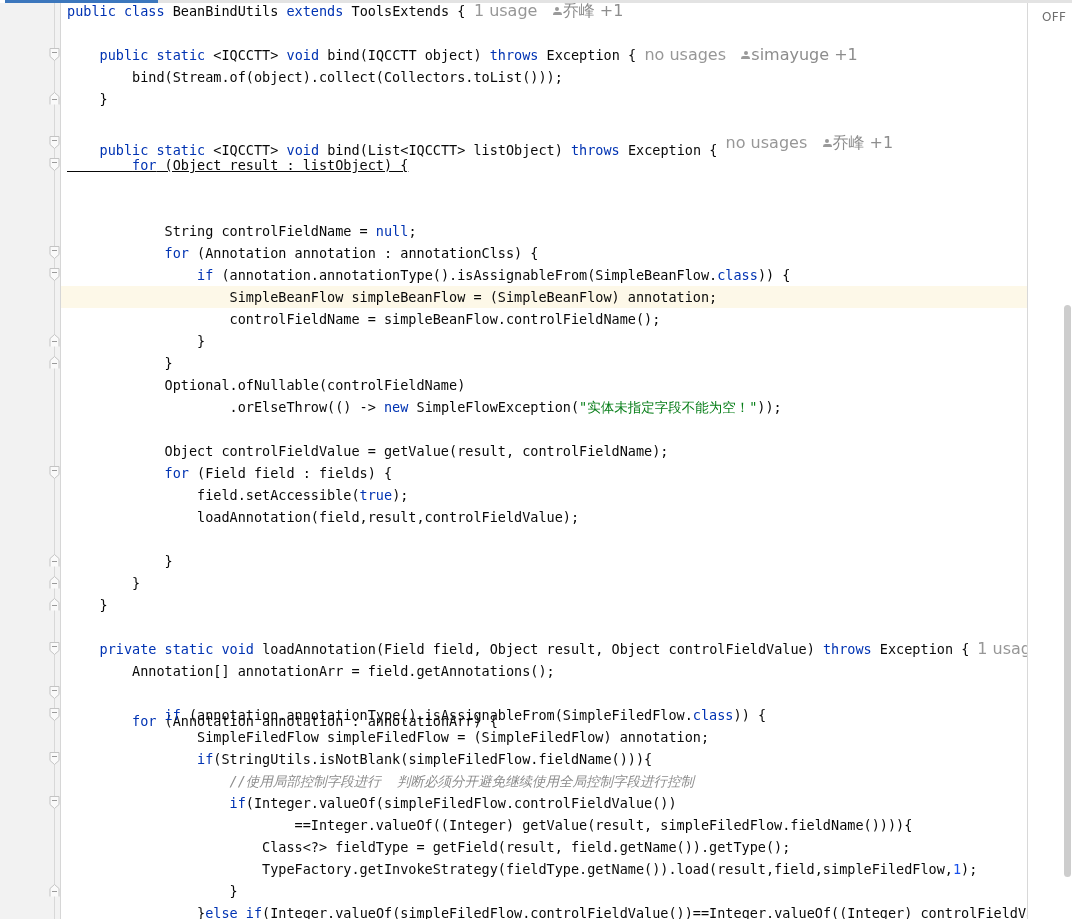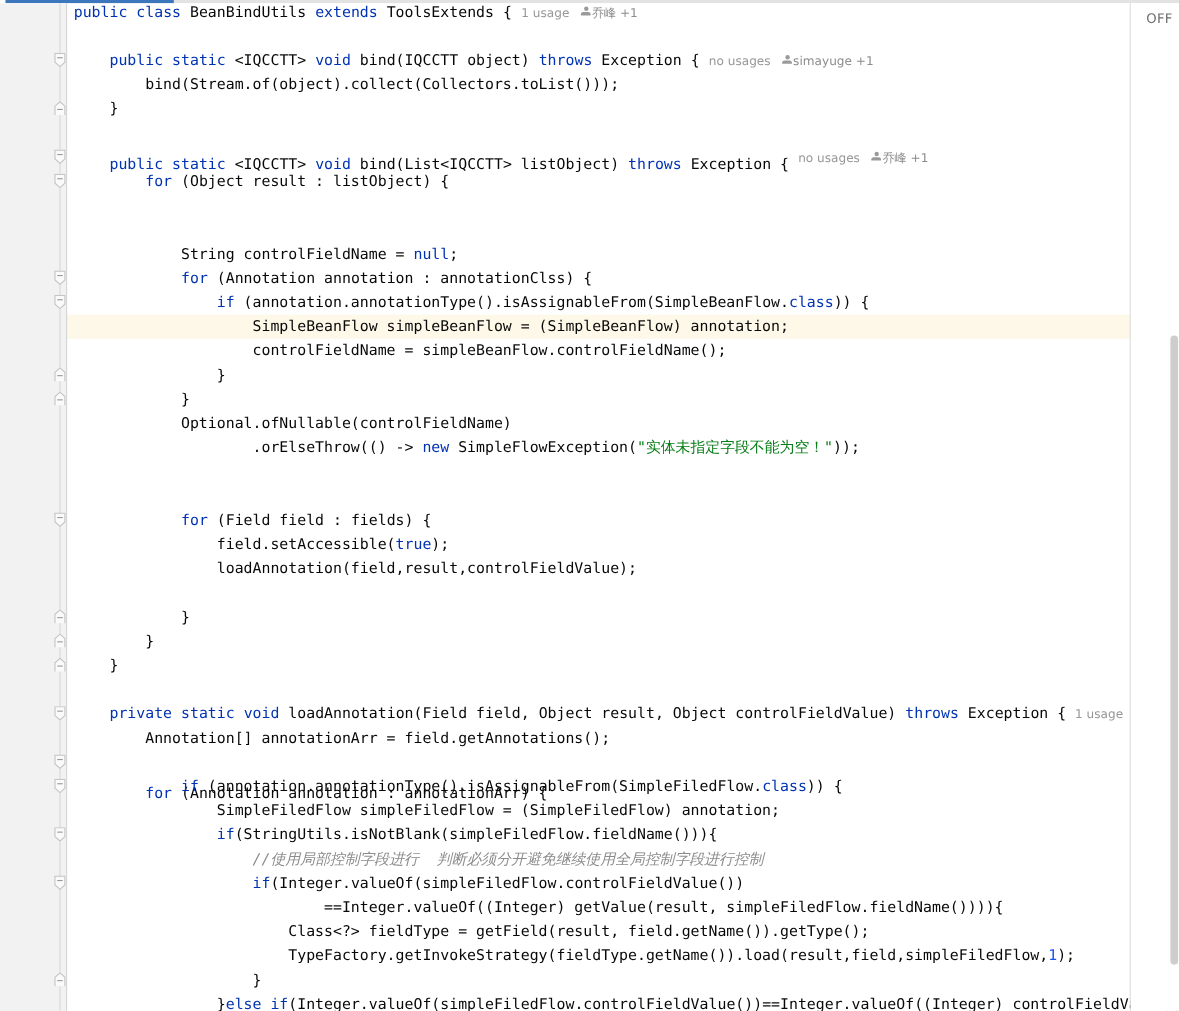--- a/index.html
+++ b/index.html
@@ -78,21 +78,21 @@
   }
 
   .kw  { color: #0033b3; }
   .str { color: #067d17; }
   .num { color: #1750eb; }
   .cmt { color: #8c8c8c; font-style: italic; }
 
   
   .hint {
     font-family: "DejaVu Sans", "Liberation Sans", sans-serif;
-    font-size: 11px;
+    font-size: 16px;
     color: #9a9a9a;
     font-style: normal;
   }
   .hint-usage { color: #979797; }
   .hint-author { color: #8d8d8d; }
   .person-ico {
     display: inline-block; vertical-align: -1px;
     width: 9px; height: 10px; position: relative; margin-right: 1px;
   }
   .person-ico i {
@@ -302,30 +302,31 @@
 
     <div id="code-surface">
         <div class="code-line" style="top: -3px;"><span class="kw">public</span> <span class="kw">class</span> BeanBindUtils <span class="kw">extends</span> ToolsExtends {</div>
         <div class="code-line" style="top: -3px; left: 412.88px;"><span class="hint hint-usage">1 usage</span><span class="hint">   </span><span class="person-ico"><i></i><u></u></span><span class="hint hint-author">乔峰 +1</span></div>
         <div class="code-line" style="top: 41px;">    <span class="kw">public</span> <span class="kw">static</span> &lt;IQCCTT&gt; <span class="kw">void</span> bind(IQCCTT object) <span class="kw">throws</span> Exception {</div>
         <div class="code-line" style="top: 41px; left: 583.4px; text-align: right;"><span class="hint hint-usage">no usages</span><span class="hint">   </span><span class="person-ico"><i></i><u></u></span><span class="hint hint-author">simayuge +1</span></div>
         <div class="code-line" style="top: 63px;">        bind(Stream.of(object).collect(Collectors.toList()));</div>
         <div class="code-line" style="top: 85px;">    }</div>
         <div class="code-line" style="top: 136px;">    <span class="kw">public</span> <span class="kw">static</span> &lt;IQCCTT&gt; <span class="kw">void</span> bind(List&lt;IQCCTT&gt; listObject) <span class="kw">throws</span> Exception {</div>
         <div class="code-line" style="top: 129px; left: 664.6px;"><span class="hint hint-usage">no usages</span><span class="hint">   </span><span class="person-ico"><i></i><u></u></span><span class="hint hint-author">乔峰 +1</span></div>
-        <div class="code-line" style="top: 151px;">        <span class="kw">for</span> (Object result : listObject) {</div>
+        <div class="code-line" style="top: 151px; text-decoration: underline;">        <span class="kw">for</span> (Object result : listObject) {</div>
         <div class="code-line" style="top: 217px;">            String controlFieldName = <span class="kw">null</span>;</div>
         <div class="code-line" style="top: 239px;">            <span class="kw">for</span> (Annotation annotation : annotationClss) {</div>
         <div class="code-line" style="top: 261px;">                <span class="kw">if</span> (annotation.annotationType().isAssignableFrom(SimpleBeanFlow.<span class="kw">class</span>)) {</div>
         <div class="code-line" style="top: 283px;">                    SimpleBeanFlow simpleBeanFlow = (SimpleBeanFlow) annotation;</div>
         <div class="code-line" style="top: 305px;">                    controlFieldName = simpleBeanFlow.controlFieldName();</div>
         <div class="code-line" style="top: 327px;">                }</div>
         <div class="code-line" style="top: 349px;">            }</div>
         <div class="code-line" style="top: 371px;">            Optional.ofNullable(controlFieldName)</div>
         <div class="code-line" style="top: 393px;">                    .orElseThrow(() -&gt; <span class="kw">new</span> SimpleFlowException(<span class="str">"实体未指定字段不能为空！"</span>));</div>
+        <div class="code-line" style="top: 437px;">            Object controlFieldValue = getValue(result, controlFieldName);</div>
         <div class="code-line" style="top: 459px;">            <span class="kw">for</span> (Field field : fields) {</div>
         <div class="code-line" style="top: 481px;">                field.setAccessible(<span class="kw">true</span>);</div>
         <div class="code-line" style="top: 503px;">                loadAnnotation(field,result,controlFieldValue);</div>
         <div class="code-line" style="top: 547px;">            }</div>
         <div class="code-line" style="top: 569px;">        }</div>
         <div class="code-line" style="top: 591px;">    }</div>
         <div class="code-line" style="top: 635px;">    <span class="kw">private</span> <span class="kw">static</span> <span class="kw">void</span> loadAnnotation(Field field, Object result, Object controlFieldValue) <span class="kw">throws</span> Exception {</div>
         <div class="code-line" style="top: 635px; left: 916.32px;"><span class="hint hint-usage">1 usage</span><span class="hint">   </span><span class="person-ico"><i></i><u></u></span><span class="hint hint-author">乔峰</span></div>
         <div class="code-line" style="top: 657px;">        Annotation[] annotationArr = field.getAnnotations();</div>
         <div class="code-line" style="top: 707px;">        <span class="kw">for</span> (Annotation annotation : annotationArr) {</div>

